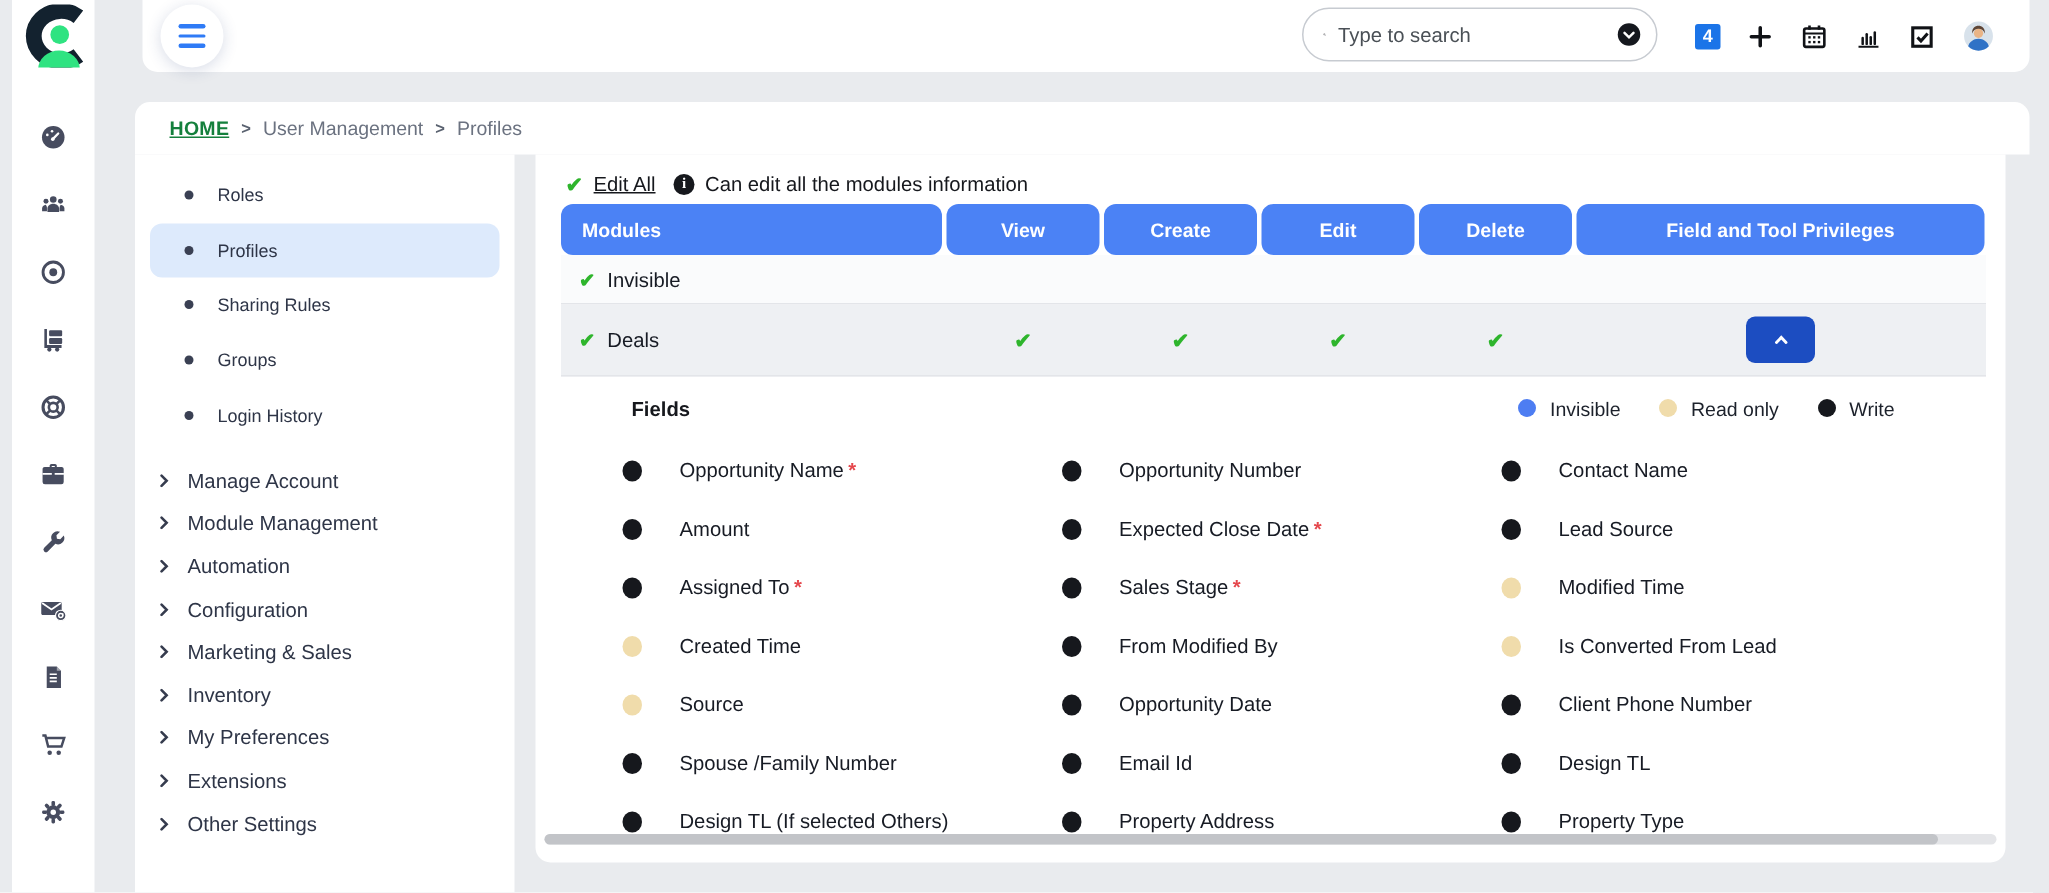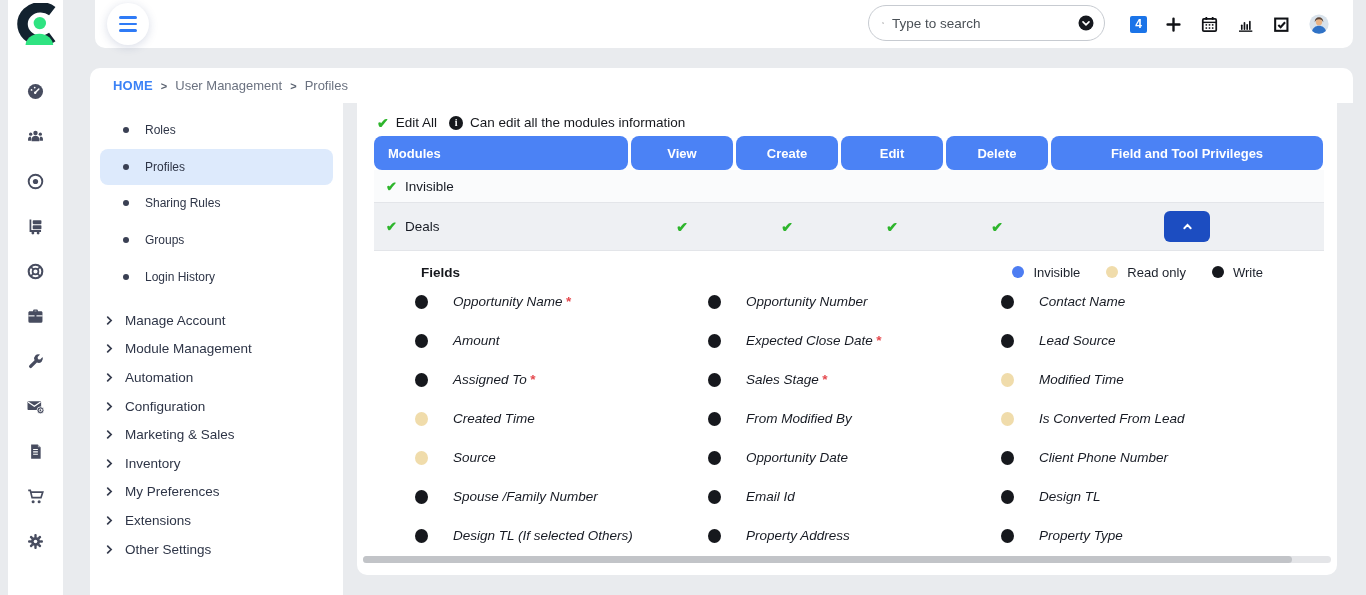--- a/index.html
+++ b/index.html
@@ -33,42 +33,42 @@
   .search .chev-circle { width:18px; height:18px; flex:0 0 auto; cursor:pointer; }
   .top-icons { position:absolute; right:23px; top:0; height:48px; display:flex; align-items:center; gap:17px; }
   .badge4 { width:17px; height:17px; background:#1b74e8; color:#fff; font-size:12px; font-weight:bold;
             border-radius:2px; display:flex; align-items:center; justify-content:center; cursor:pointer; }
   .top-icons .tico { width:19px; height:19px; cursor:pointer; }
   .top-icons .avatar { width:22px; height:22px; cursor:pointer; }
 
   
   .crumbbar { position:absolute; left:90px; top:68px; width:1263px; height:35px; background:#fff;
               border-radius:10px 10px 0 0; display:flex; align-items:center; padding-left:23px; font-size:13px; }
-  .crumb-home { color:#3b82f6; font-weight:bold; cursor:pointer; letter-spacing:.2px; }
+  .crumb-home { color:#15803d; font-weight:bold; cursor:pointer; letter-spacing:.2px;text-decoration:underline; }
   .crumb-sep { color:#5a6270; margin:0 8px; font-weight:bold; font-size:11px; }
   .crumb-item { color:#6b7280; cursor:pointer; }
 
   
   .menu { position:absolute; left:90px; top:103px; width:253px; height:492px; background:#fff; z-index:1; padding-top:9px; }
   .menu ul { list-style:none; }
   .menu .sub { height:36.6px; display:flex; align-items:center; gap:16px; padding-left:33px;
                font-size:12px; font-weight:500; color:#2e3547; cursor:pointer; }
   .menu .sub .dot { width:6px; height:6px; border-radius:50%; background:#3a4053; flex:0 0 auto; }
   .menu .sub.active { background:#ddeafc; border-radius:8px; margin:0 10px; padding-left:23px; }
   .menu .sections { margin-top:11px; }
   .menu .sec { height:28.6px; display:flex; align-items:center; gap:11px; padding-left:15px;
                font-size:13.5px; font-weight:500; color:#2e3547; cursor:pointer; }
   .menu .sec svg { width:9px; height:9px; flex:0 0 auto; }
 
   
   .card { position:absolute; left:357px; top:103px; width:980px; height:472px; background:#fff;
           border-radius:0 0 10px 10px; overflow:hidden; }
   .editall { display:flex; align-items:center; gap:7px; padding:10px 0 0 20px; height:29px; font-size:13.5px; color:#16181d; }
   .editall .gcheck { color:#2eb52c; font-size:14px; font-weight:bold; cursor:pointer; }
-  .editall .lab { font-weight:500; }
+  .editall .lab { font-weight:500;text-decoration:underline; }
   .infoico { width:14px; height:14px; border-radius:50%; background:#16181d; color:#fff; font-size:10px;
              font-weight:bold; display:flex; align-items:center; justify-content:center; margin-left:5px; cursor:pointer;
              font-family:"Liberation Serif",serif; }
 
   .permtable { margin:4px 0 0 17px; width:950px; }
   .pgrid { display:grid; grid-template-columns:254px 102px 102px 102px 102px 272px; column-gap:3px; }
   .phead .hbtn { height:34px; background:#4b82f5; border:none; border-radius:8px; color:#fff; font-size:13px;
                  font-weight:bold; display:flex; align-items:center; justify-content:center; cursor:pointer;
                  font-family:"Liberation Sans",sans-serif; }
   .phead .hbtn.first { justify-content:flex-start; padding-left:14px; }
@@ -83,21 +83,21 @@
   .collapse-btn { width:46px; height:31px; background:#1c4dc1; border:none; border-radius:6px; cursor:pointer;
                   display:flex; align-items:center; justify-content:center; }
 
   .fields-head { display:flex; align-items:center; justify-content:space-between; margin:12px 74px 0 64px; height:18px; }
   .fields-title { font-size:13.5px; font-weight:bold; color:#16181d; }
   .legend { display:flex; align-items:center; gap:26px; }
   .legend .litem { display:flex; align-items:center; gap:9px; font-size:13px; color:#1c212b; }
   .legend .ldot { width:12px; height:12px; border-radius:50%; }
 
   .fields-grid { margin:1px 0 0 44px; display:grid; grid-template-columns:293px 293px 293px; }
-  .fitem { height:39px; display:flex; align-items:center; gap:25px; padding-left:14px;font-style:italic; }
+  .fitem { height:39px; display:flex; align-items:flex-end; gap:25px; padding-left:14px; }
   .fitem .fdot { width:13px; height:14px; border-radius:50%; flex:0 0 auto; cursor:pointer; }
   .fitem .flab { font-size:13.5px; color:#171b24; }
   .fitem .req { color:#e5484d; margin-left:3px; font-weight:bold; }
 
   .hscroll { position:absolute; left:6px; top:453px; width:968px; height:7px; background:#e4e5e8; border-radius:4px; }
   .hscroll .thumb { position:absolute; left:0; top:0; height:7px; width:96%; background:#c2c4c8; border-radius:4px; cursor:pointer; }
 </style>
 </head>
 <body>
 

